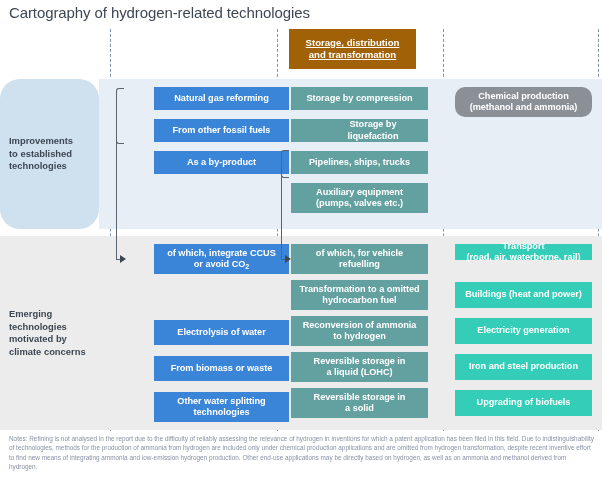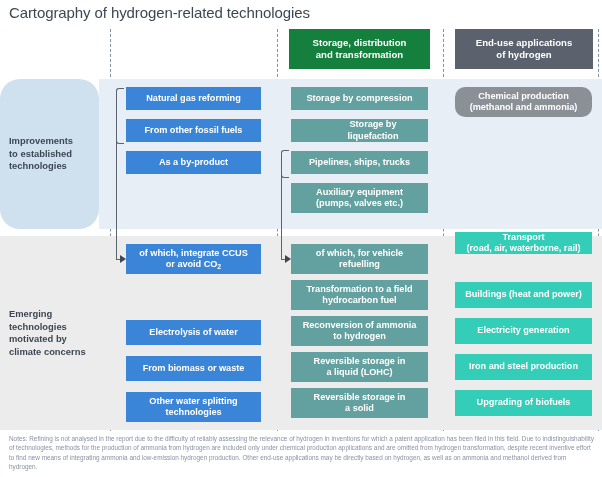--- a/index.html
+++ b/index.html
@@ -44,21 +44,21 @@
     justify-content: center;
     text-align: center;
     color: #ffffff;
     font-size: 9.6px;
     font-weight: bold;
     line-height: 12px;
     padding: 0 4px;
     box-sizing: border-box;
   }
   .col-head.c1 { left: 121px;  width: 142px; background: #1268c3; }
-  .col-head.c2 { left: 289px;  width: 141px; background: #15803d; }
+  .col-head.c2 { left: 289px;  width: 127px; background: #a16207; text-decoration: underline; }
   .col-head.c3 { left: 455px;  width: 138px; background: #5b626e; }
 
   
   .band {
     position: absolute;
     left: 0;
     width: 602px;
   }
   .band.b1 { top: 79px;  height: 150px; }
   .band.b2 { top: 236px; height: 194px; }
@@ -112,21 +112,21 @@
     align-items: center;
     justify-content: center;
     text-align: center;
     color: #ffffff;
     font-size: 9.2px;
     font-weight: bold;
     line-height: 11.5px;
     padding: 1px 5px;
     letter-spacing: -0.05px;
   }
-  .node.blue  { background: #3a85d8; }
+  .node.blue  { background: #3a85d8; margin-left: 28px; }
   .node.teal  { background: #63a0a0; }
   .node.green { background: #34ceb8; }
   .node.gray  { background: #8b8f96; }
 
   
   .cA { left: 126px; width: 135px; }
   .cB { left: 291px; width: 137px; }
   .cC { left: 455px; width: 137px; }
 
   sub { font-size: 7px; vertical-align: baseline; position: relative; top: 2px; }
@@ -173,26 +173,20 @@
 </head>
 <body>
 
 <div class="title">Cartography of hydrogen-related technologies</div>
 
 <div class="col-headers">
   <div class="col-head c2">
     <span>
       <span>Storage, distribution</span><br>
       <span>and transformation</span>
-    </span>
-  </div>
-  <div class="col-head c3">
-    <span>
-      <span>End-use applications</span><br>
-      <span>of hydrogen</span>
     </span>
   </div>
 </div>
 
 <div class="vsep s1"></div>
 <div class="vsep s2"></div>
 <div class="vsep s3"></div>
 <div class="vsep s4"></div>
 
 <div class="band b1">
@@ -271,21 +265,21 @@
 </div>
 
 <div class="node teal cB" style="top:244px;height:30px;">
   <span>
     <span>of which, for vehicle</span><br>
     <span>refuelling</span>
   </span>
 </div>
 <div class="node teal cB" style="top:280px;height:30px;">
   <span>
-    <span>Transformation to a field</span><br>
+    <span>Transformation to a omitted</span><br>
     <span>hydrocarbon fuel</span>
   </span>
 </div>
 <div class="node teal cB" style="top:316px;height:30px;">
   <span>
     <span>Reconversion of ammonia</span><br>
     <span>to hydrogen</span>
   </span>
 </div>
 <div class="node teal cB" style="top:352px;height:30px;">
@@ -294,21 +288,21 @@
     <span>a liquid (LOHC)</span>
   </span>
 </div>
 <div class="node teal cB" style="top:388px;height:30px;">
   <span>
     <span>Reversible storage in</span><br>
     <span>a solid</span>
   </span>
 </div>
 
-<div class="node green cC" style="top:232px;height:22px;align-items:center;">
+<div class="node green cC" style="top:244px;height:16px;align-items:center;">
   <span>
     <span>Transport</span><br>
     <span>(road, air, waterborne, rail)</span>
   </span>
 </div>
 <div class="node green cC" style="top:282px;height:26px;">
   <span>Buildings (heat and power)</span>
 </div>
 <div class="node green cC" style="top:318px;height:26px;">
   <span>Electricity generation</span>

